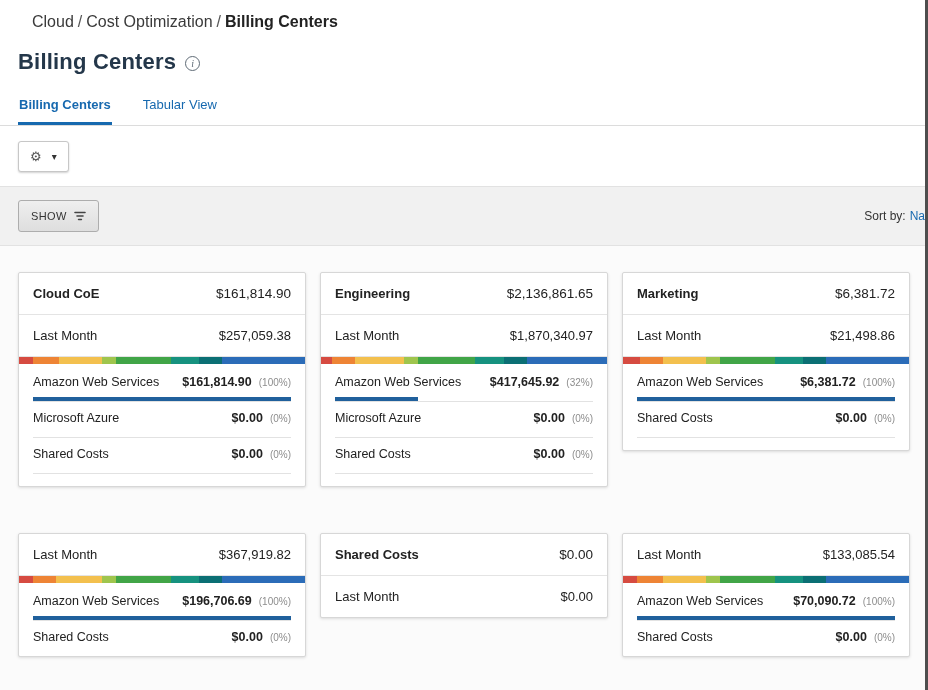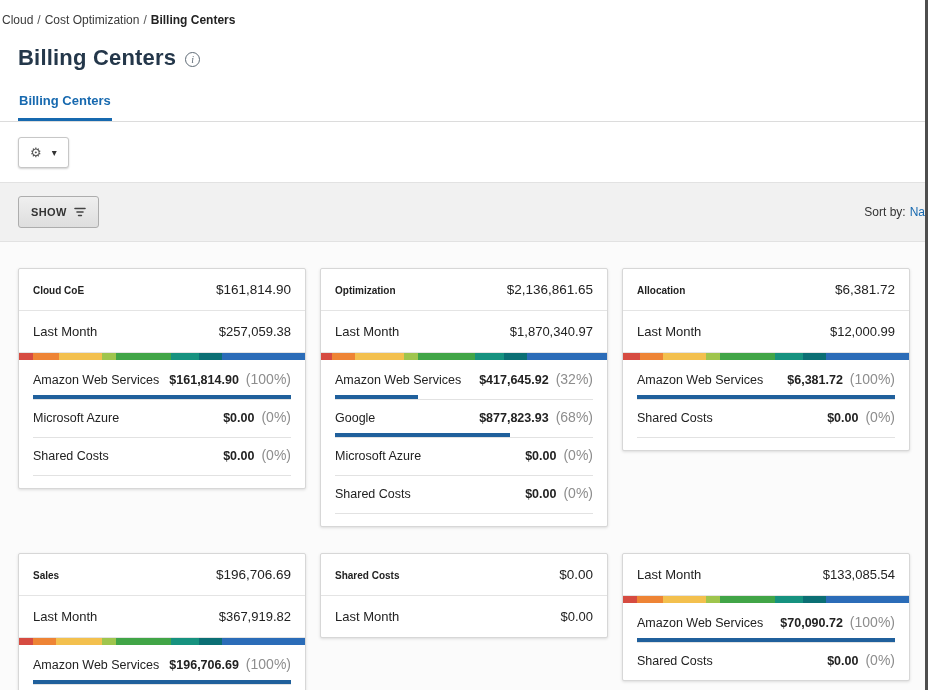--- a/index.html
+++ b/index.html
@@ -6,21 +6,21 @@
   html, body { margin: 0; padding: 0; }
   body {
     width: 928px; height: 690px; overflow: hidden; position: relative;
     font-family: "Liberation Sans", sans-serif;
     background: #ffffff; color: #333;
   }
   
   .window-edge { position: absolute; top: 0; right: 0; width: 3px; height: 100%; background: #4e4e4e; z-index: 50; }
 
   
-  .breadcrumb { padding: 13px 2px 0; font-size: 12px; color: #3a3a3a; }
+  .breadcrumb { padding: 13px 32px 0; font-size: 16px; color: #3a3a3a; }
   .breadcrumb a { color: #3a3a3a; text-decoration: none; cursor: pointer; }
   .breadcrumb .sep { margin: 0 4px; color: #555; }
   .breadcrumb .current { font-weight: 700; color: #222; }
 
   
   .title-row { padding: 18px 18px 0; display: flex; align-items: center; gap: 9px; }
   .title-row h1 { margin: 0; font-size: 22px; font-weight: 700; color: #24374a; letter-spacing: .2px; }
   .info-icon {
     width: 15px; height: 15px; border: 1px solid #5f6b76; border-radius: 50%;
     color: #5f6b76; font-size: 10px; font-family: "Liberation Serif", serif; font-style: italic;
@@ -46,21 +46,21 @@
   .costs-text span, .costs-text b { margin-right: 0; }
 
   
   .toolbar {
     background: #f1f1f1; border-top: 1px solid #e2e2e2; border-bottom: 1px solid #e2e2e2;
     padding: 13px 0 13px 18px; display: flex; align-items: center; gap: 16px;
   }
   .show-btn {
     display: inline-flex; align-items: center; gap: 7px;
     background: linear-gradient(#efefef, #dedede); border: 1px solid #adadad; border-radius: 3px;
-    padding: 9px 12px; font-size: 11px; font-weight: 700; letter-spacing: .4px; color: #333;
+    padding: 9px 12px; font-size: 11px; font-weight: 400; letter-spacing: .4px; color: #333;
     cursor: pointer; font-family: "Liberation Sans", sans-serif;
   }
   .search-wrap { position: relative; width: 242px; }
   .search-wrap input {
     width: 100%; height: 34px; border: 1px solid #c4c4c4; border-radius: 3px;
     padding: 0 32px 0 11px; font-size: 12.5px; color: #333; outline: none;
     font-family: "Liberation Sans", sans-serif; background: #fff;
   }
   .search-wrap input::placeholder { font-style: italic; color: #9a9a9a; }
   .search-icon { position: absolute; right: 9px; top: 50%; transform: translateY(-50%); display: flex; }
@@ -75,35 +75,35 @@
     min-height: 450px;
   }
   .card {
     background: #fff; border: 1px solid #d7d7d7; border-radius: 2px;
     box-shadow: 0 1px 3px rgba(0,0,0,.13); cursor: pointer;
   }
   .card-head {
     display: flex; justify-content: space-between; align-items: baseline;
     padding: 13px 14px; border-bottom: 1px solid #e4e4e4;
   }
-  .card-name { font-size: 10px; font-weight: 700; color: #222; }
+  .card-name { font-size: 13px; font-weight: 700; color: #222; }
   .card-total { font-size: 13.5px; color: #222; }
   .card-lastmonth {
     display: flex; justify-content: space-between; align-items: baseline;
     padding: 13px 14px; border-bottom: 1px solid #e4e4e4; font-size: 13px; color: #222;
   }
   .card-lastmonth.no-border { border-bottom: none; }
   .color-bar { display: flex; height: 7px; width: 100%; overflow: hidden; }
   .color-bar div { height: 100%; }
   .providers { padding: 2px 0 12px; }
   .provider { padding: 9px 14px 0; }
   .p-top { display: flex; justify-content: space-between; align-items: baseline; font-size: 12.5px; color: #222; }
   .p-val { white-space: nowrap; }
   .amt { font-weight: 700; font-size: 12.5px; color: #222; }
-  .pct { color: #8d8d8d; font-size: 14px; margin-left: 7px; }
+  .pct { color: #8d8d8d; font-size: 10px; margin-left: 7px; }
   .p-track { margin-top: 8px; border-bottom: 1px solid #e2e2e2; }
   .p-fill { height: 4px; background: #20609c; }
 </style>
 </head>
 <body>
 
 <div class="window-edge"></div>
 
 <div>
 
@@ -111,20 +111,21 @@
     <a>Cloud</a><span class="sep">/</span><a>Cost Optimization</a><span class="sep">/</span><span class="current">Billing Centers</span>
   </div>
 
   <div class="title-row">
     <h1>Billing Centers</h1>
     <span class="info-icon">i</span>
   </div>
 
   <div class="tabs">
     <div class="tab active">Billing Centers</div>
+    <div class="tab">Tabular View</div>
   </div>
 
   <div class="costs-row">
     <button class="costs-toggle">
       <span class="gear">⚙</span>
       <span class="caret">▾</span>
     </button>
   </div>
 
   <div class="toolbar">
@@ -187,21 +188,21 @@
             </div>
             <div class="p-track">
               <div class="p-fill" style="width: 0%; background: rgb(32, 96, 156);"></div>
             </div>
           </div>
         </div>
   </div>
 
   <div class="card">
     <div class="card-head">
-      <span class="card-name">Optimization</span>
+      <span class="card-name">Engineering</span>
       <span class="card-total">$2,136,861.65</span>
     </div>
     <div class="card-lastmonth">
       <span>Last Month</span>
       <span>$1,870,340.97</span>
     </div>
     <div class="color-bar">
           <div style="width: 4%; background: rgb(214, 75, 65);"></div>
           <div style="width: 8%; background: rgb(238, 132, 53);"></div>
           <div style="width: 17%; background: rgb(243, 192, 78);"></div>
@@ -216,29 +217,20 @@
             <div class="p-top">
               <span class="p-name">Amazon Web Services</span>
               <span class="p-val"><span class="amt">$417,645.92</span><span class="pct">(32%)</span></span>
             </div>
             <div class="p-track">
               <div class="p-fill" style="width: 32%; background: rgb(32, 96, 156);"></div>
             </div>
           </div>
           <div class="provider">
             <div class="p-top">
-              <span class="p-name">Google</span>
-              <span class="p-val"><span class="amt">$877,823.93</span><span class="pct">(68%)</span></span>
-            </div>
-            <div class="p-track">
-              <div class="p-fill" style="width: 68%; background: rgb(32, 96, 156);"></div>
-            </div>
-          </div>
-          <div class="provider">
-            <div class="p-top">
               <span class="p-name">Microsoft Azure</span>
               <span class="p-val"><span class="amt">$0.00</span><span class="pct">(0%)</span></span>
             </div>
             <div class="p-track">
               <div class="p-fill" style="width: 0%; background: rgb(32, 96, 156);"></div>
             </div>
           </div>
           <div class="provider">
             <div class="p-top">
               <span class="p-name">Shared Costs</span>
@@ -246,26 +238,26 @@
             </div>
             <div class="p-track">
               <div class="p-fill" style="width: 0%; background: rgb(32, 96, 156);"></div>
             </div>
           </div>
         </div>
   </div>
 
   <div class="card">
     <div class="card-head">
-      <span class="card-name">Allocation</span>
+      <span class="card-name">Marketing</span>
       <span class="card-total">$6,381.72</span>
     </div>
     <div class="card-lastmonth">
       <span>Last Month</span>
-      <span>$12,000.99</span>
+      <span>$21,498.86</span>
     </div>
     <div class="color-bar">
           <div style="width: 6%; background: rgb(214, 75, 65);"></div>
           <div style="width: 8%; background: rgb(238, 132, 53);"></div>
           <div style="width: 15%; background: rgb(243, 192, 78);"></div>
           <div style="width: 5%; background: rgb(159, 197, 77);"></div>
           <div style="width: 19%; background: rgb(65, 165, 71);"></div>
           <div style="width: 10%; background: rgb(22, 146, 127);"></div>
           <div style="width: 8%; background: rgb(11, 111, 116);"></div>
           <div style="width: 29%; background: rgb(43, 108, 184);"></div>
@@ -286,24 +278,20 @@
               <span class="p-val"><span class="amt">$0.00</span><span class="pct">(0%)</span></span>
             </div>
             <div class="p-track">
               <div class="p-fill" style="width: 0%; background: rgb(32, 96, 156);"></div>
             </div>
           </div>
         </div>
   </div>
 
   <div class="card">
-    <div class="card-head">
-      <span class="card-name">Sales</span>
-      <span class="card-total">$196,706.69</span>
-    </div>
     <div class="card-lastmonth">
       <span>Last Month</span>
       <span>$367,919.82</span>
     </div>
     <div class="color-bar">
           <div style="width: 5%; background: rgb(214, 75, 65);"></div>
           <div style="width: 8%; background: rgb(238, 132, 53);"></div>
           <div style="width: 16%; background: rgb(243, 192, 78);"></div>
           <div style="width: 5%; background: rgb(159, 197, 77);"></div>
           <div style="width: 19%; background: rgb(65, 165, 71);"></div>

